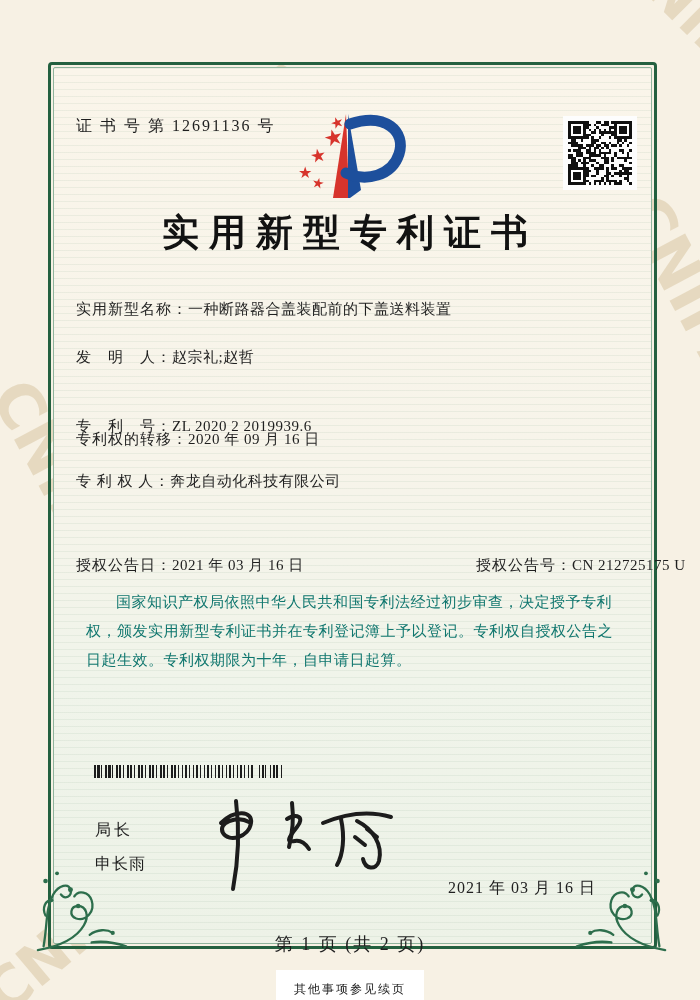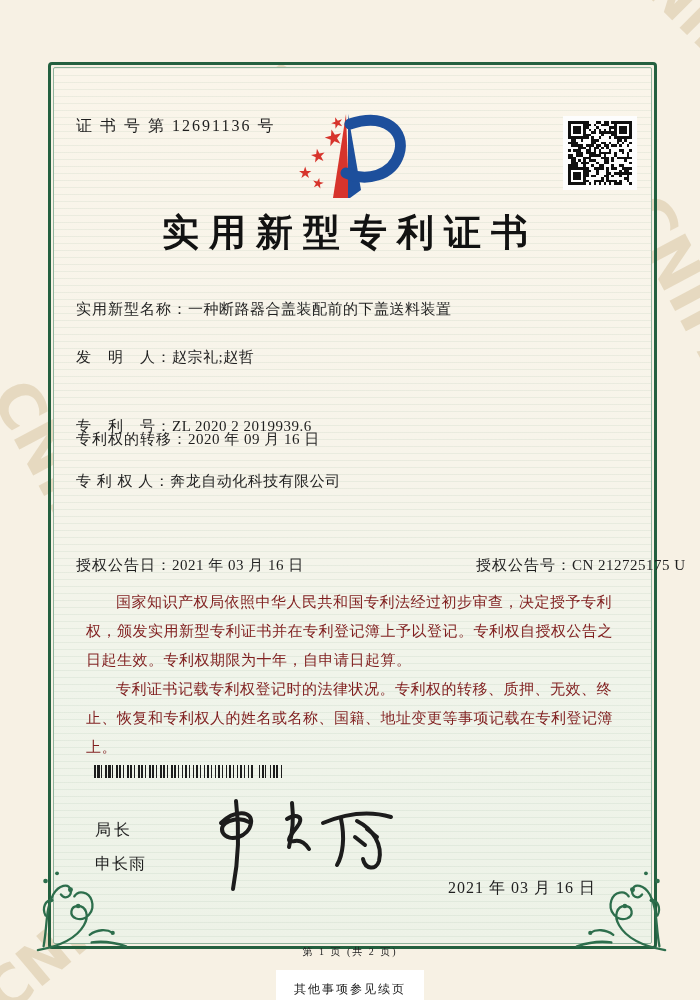--- a/index.html
+++ b/index.html
@@ -45,33 +45,33 @@
   .doc-title{
     position:absolute; top:194px; left:0; width:700px; text-align:center;
     font-size:37px; font-weight:bold; letter-spacing:10px; color:#121212;
   }
   .field-row{position:absolute; left:76px; font-size:15px; letter-spacing:.5px; white-space:nowrap;}
   .field-row .lbl{letter-spacing:1px;}
   .r0{top:286px;} .r1{top:334px;} .r2{top:376px;margin-top:27px;} .r3{top:416px;}
   .r4{top:458px;} .r5{top:498px;} .r6{top:542px;}
   .grant-no{position:absolute; left:368px; top:0px;margin-left:32px;}
   .paras{position:absolute; left:86px; top:574px; width:530px;}
-  .paras p{margin:0; font-size:15px; line-height:29px; text-indent:2em; color:#7f1d1d; letter-spacing:.5px;}
+  .paras p{margin:0; font-size:15px; line-height:29px; text-indent:2em; color:#0f766e; letter-spacing:.5px;}
   .barcode{
     position:absolute; left:94px; top:751px; width:190px; height:13px;
     background:repeating-linear-gradient(90deg,
       #1c1c1c 0 1.5px, rgba(0,0,0,0) 1.5px 3px,
       #1c1c1c 3px 5.5px, rgba(0,0,0,0) 5.5px 6.5px,
       #1c1c1c 6.5px 7.5px, rgba(0,0,0,0) 7.5px 11px);
   }
   .sig-title{position:absolute; left:95px; top:806px; font-size:16px; font-family:"Liberation Sans","DejaVu Sans",sans-serif; letter-spacing:3px;}
   .sig-name{position:absolute; left:95px; top:840px; font-size:16px; font-family:"Liberation Sans","DejaVu Sans",sans-serif; letter-spacing:1px;}
   .signature{position:absolute; left:195px; top:775px;}
   .grant-date{position:absolute; left:448px; top:864px; font-size:16px; letter-spacing:1px;}
-  .page-num{position:absolute; top:918px; left:0; width:700px; text-align:center; font-size:10px; letter-spacing:2px;margin-top:13px;}
+  .page-num{position:absolute; top:918px; left:0; width:700px; text-align:center; font-size:18px; letter-spacing:2px;}
   .footer-note{
     position:absolute; top:956px; left:50%; transform:translateX(-50%);
     background:#ffffff; padding:11px 18px; font-size:12px; letter-spacing:2px; color:#222;
   }
 </style>
 </head>
 <body>
 
 <div class="page">
 
@@ -401,21 +401,20 @@
     </div>
     <div class="field-row r6">
       <span class="lbl">授权公告日：</span><span>2021 年 03 月 16 日</span>
       <span class="grant-no">
         <span class="lbl">授权公告号：</span><span>CN 212725175 U</span>
       </span>
     </div>
 
     <div class="paras">
       <p>国家知识产权局依照中华人民共和国专利法经过初步审查，决定授予专利权，颁发实用新型专利证书并在专利登记簿上予以登记。专利权自授权公告之日起生效。专利权期限为十年，自申请日起算。</p>
-      <p>专利证书记载专利权登记时的法律状况。专利权的转移、质押、无效、终止、恢复和专利权人的姓名或名称、国籍、地址变更等事项记载在专利登记簿上。</p>
     </div>
 
     <div class="barcode"></div>
 
     <div class="sig-title">局长</div>
     <div class="sig-name">申长雨</div>
 
     <svg class="signature" width="215" height="105" viewBox="0 0 215 105">
       <g fill="none" stroke="#1c1c1c" stroke-width="4" stroke-linecap="round">
         <path d="M26,34 C40,20 58,22 56,34 C54,48 34,54 28,44 C22,34 42,26 54,33"></path>

